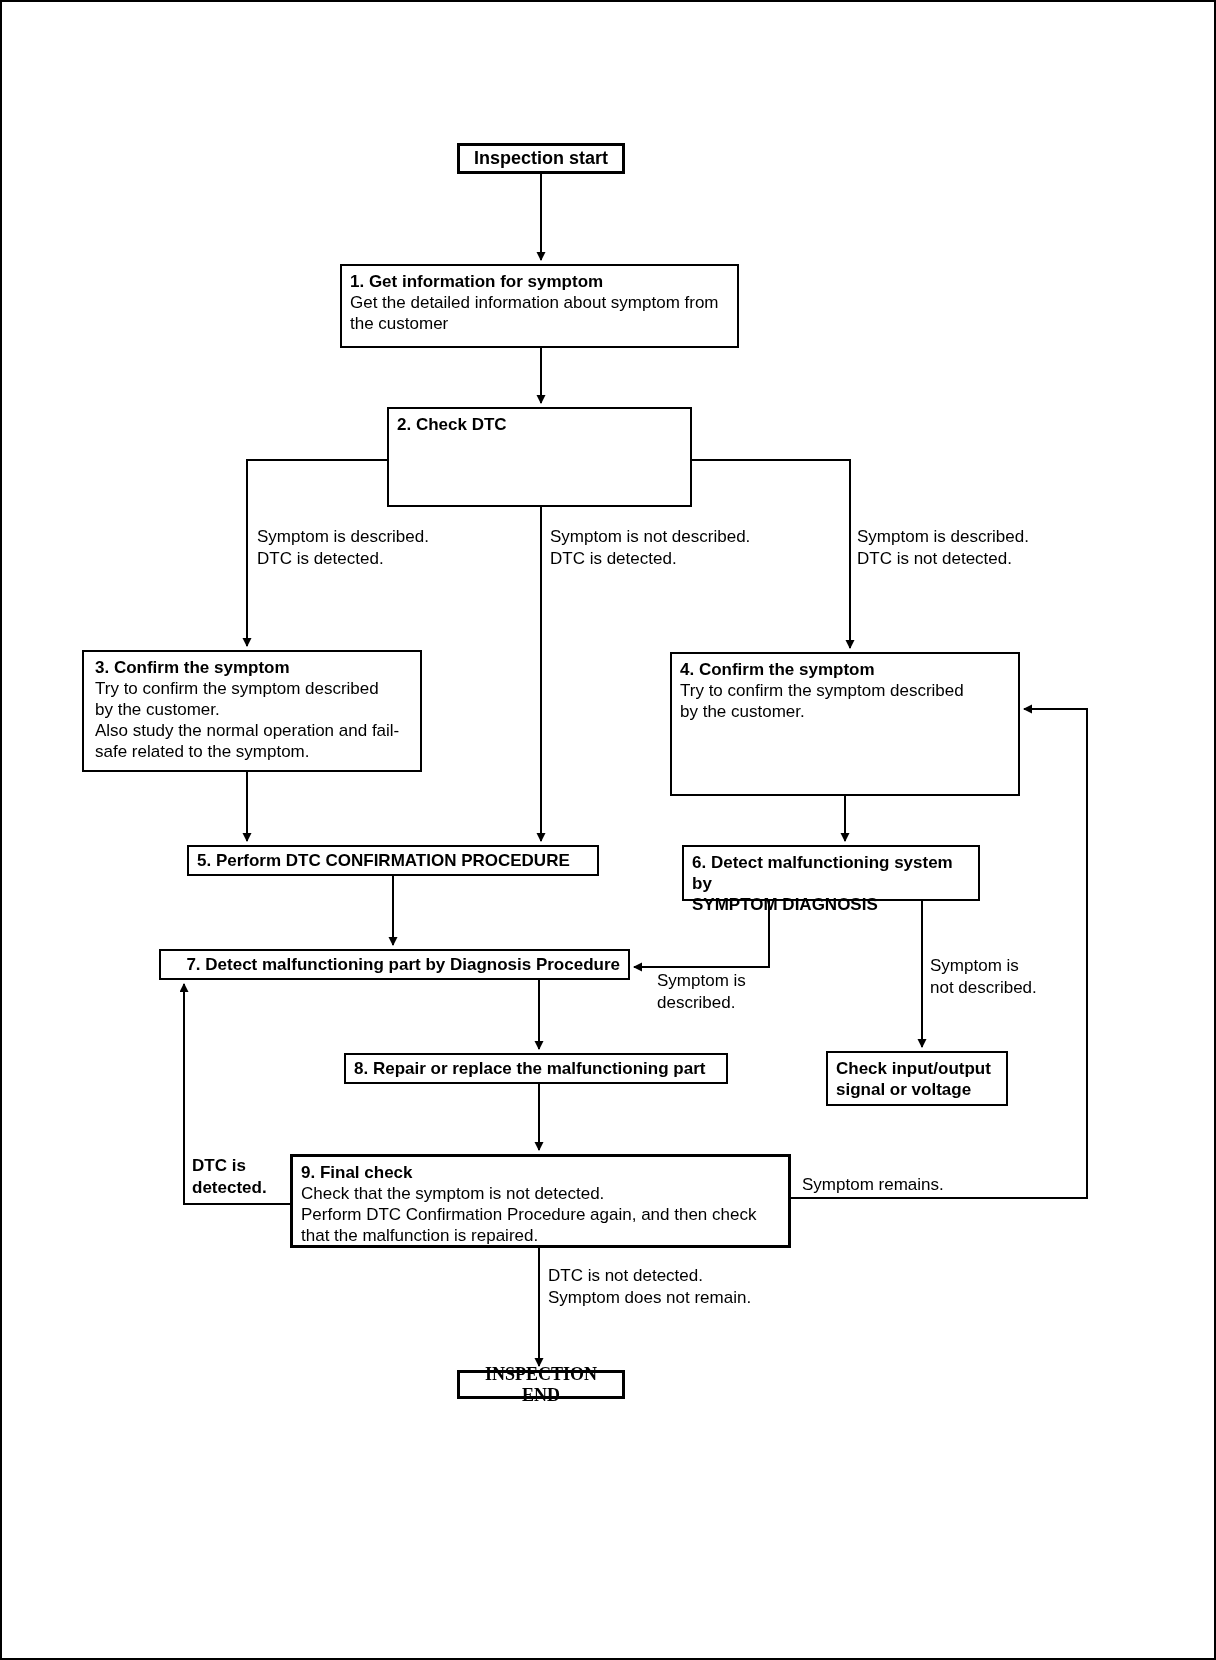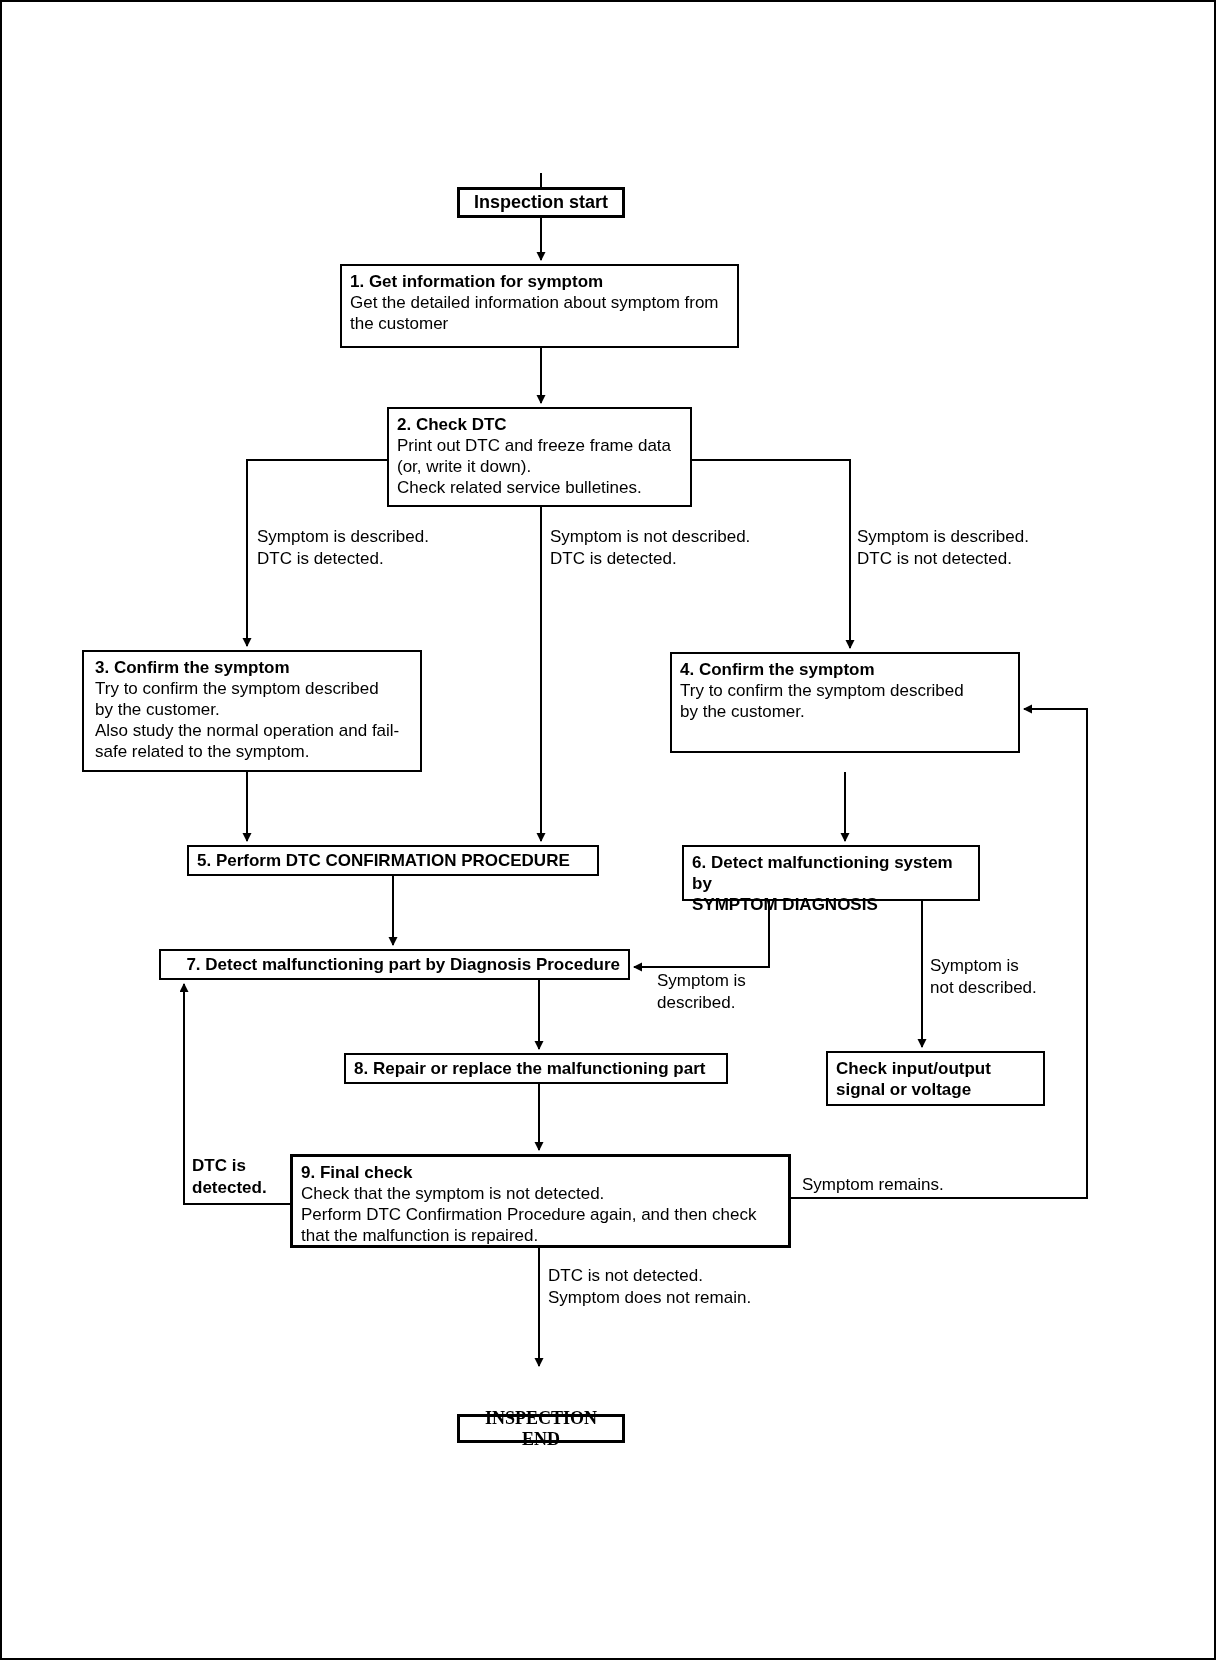--- a/index.html
+++ b/index.html
@@ -9,21 +9,21 @@
     font-family:"Liberation Sans", sans-serif; color:#000;
   }
   svg.edges { position:absolute; left:0; top:0; width:1212px; height:1656px; }
   .box {
     position:absolute; border:2px solid #000; background:#fff;
     box-sizing:border-box; padding:5px 8px; font-size:17px; line-height:21px;
   }
   .box .title { font-weight:bold; white-space:pre-line; }
   .box .body  { white-space:pre-line; }
   .thick { border-width:3px; }
-  .centered { display:flex; align-items:center; justify-content:center; text-align:center; padding-top:0; padding-bottom:0;margin-top:44px; }
+  .centered { display:flex; align-items:center; justify-content:center; text-align:center; padding-top:0; padding-bottom:0; }
   .nowrap .title { white-space:nowrap; }
   .lbl { position:absolute; font-size:17px; line-height:22px; white-space:pre-line; }
   .bigtitle { font-weight:bold; font-size:18px; }
 </style>
 </head>
 <body>
 
 <div class="canvas">
 
   <svg class="edges" viewBox="0 0 1212 1656">
@@ -56,41 +56,38 @@
   </div>
 
   <div class="box" style="left:338px; top:262px; width:399px; height:84px;">
     <div class="title">1. Get information for symptom</div>
     <div class="body">Get the detailed information about symptom from
 the customer</div>
   </div>
 
   <div class="box" style="left:385px; top:405px; width:305px; height:100px;">
     <div class="title">2. Check DTC</div>
-    <div class="body">Print out DTC and freeze frame data
-(or, write it down).
-Check related service bulletines.</div>
   </div>
 
   <div class="lbl" style="left:255px; top:524px;">Symptom is described.
 DTC is detected.</div>
   <div class="lbl" style="left:548px; top:524px;">Symptom is not described.
 DTC is detected.</div>
   <div class="lbl" style="left:855px; top:524px;">Symptom is described.
 DTC is not detected.</div>
 
   <div class="box" style="left:80px; top:648px; width:340px; height:122px;padding-left:11px;">
     <div class="title">3. Confirm the symptom</div>
     <div class="body">Try to confirm the symptom described
 by the customer.
 Also study the normal operation and fail-
 safe related to the symptom.</div>
   </div>
 
-  <div class="box" style="left:668px; top:650px; width:350px; height:101px;">
+  <div class="box" style="left:668px; top:650px; width:350px; height:144px;">
     <div class="title">4. Confirm the symptom</div>
     <div class="body">Try to confirm the symptom described
 by the customer.</div>
   </div>
 
   <div class="box nowrap" style="left:185px; top:843px; width:412px; height:31px; padding-top:3px;">
     <div class="title">5. Perform DTC CONFIRMATION PROCEDURE</div>
   </div>
 
   <div class="box" style="left:680px; top:843px; width:298px; height:56px;">
@@ -104,21 +101,21 @@
 
   <div class="lbl" style="left:655px; top:968px;">Symptom is
 described.</div>
   <div class="lbl" style="left:928px; top:953px;">Symptom is
 not described.</div>
 
   <div class="box nowrap" style="left:342px; top:1051px; width:384px; height:31px; padding-top:3px;">
     <div class="title">8. Repair or replace the malfunctioning part</div>
   </div>
 
-  <div class="box" style="left:824px; top:1049px; width:219px; height:55px;">
+  <div class="box" style="left:824px; top:1049px; width:182px; height:55px;">
     <div class="title">Check input/output
 signal or voltage</div>
   </div>
 
   <div class="lbl" style="left:190px; top:1153px;font-weight:bold;">DTC is
 detected.</div>
 
   <div class="box thick" style="left:288px; top:1152px; width:501px; height:94px;">
     <div class="title">9. Final check</div>
     <div class="body">Check that the symptom is not detected.

